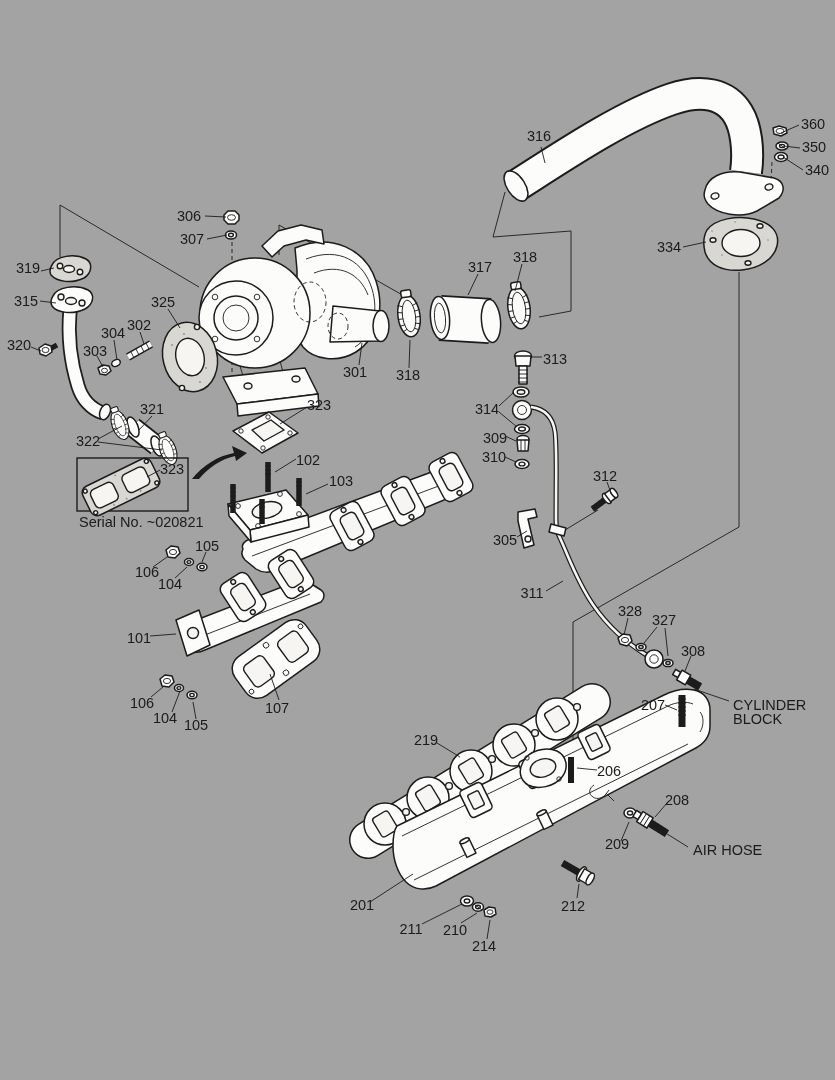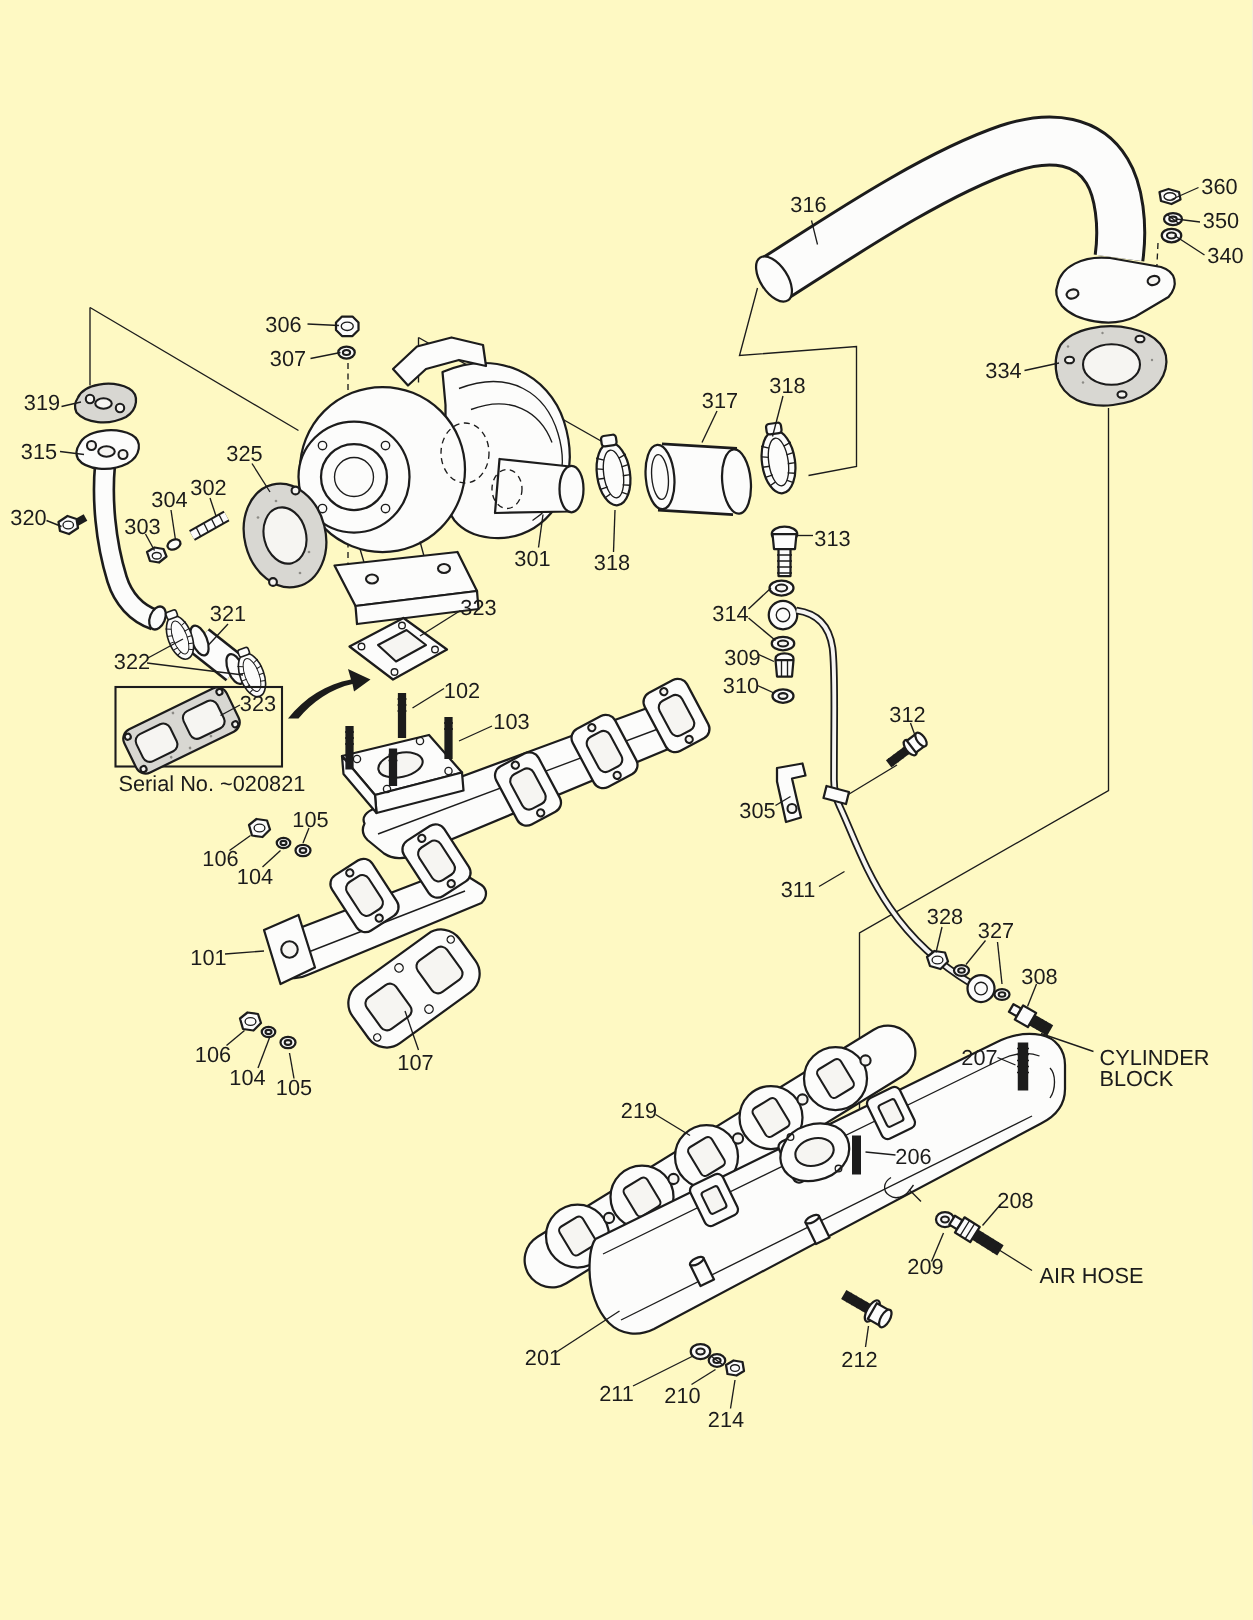--- a/index.html
+++ b/index.html
@@ -1,16 +1,16 @@
 <!DOCTYPE html>
 <html><head>
 <meta charset="utf-8">
 <style>
   html,body{margin:0;padding:0;background:#e9e9e9;}
-  .stage{position:relative;width:835px;height:1080px;margin:0 auto;background:#fef9c3;overflow:hidden;}
+  .stage{position:relative;width:835px;height:1080px;margin:0 auto;background:#a3a3a3;overflow:hidden;}
   svg{position:absolute;inset:0;display:block;}
   svg text{font-family:"Liberation Sans","DejaVu Sans",sans-serif;fill:#1b1b1b;}
   .lbl{font-size:14.5px;}
   .w{fill:#fcfcfb;stroke:#1c1c1c;stroke-width:1.5;stroke-linejoin:round;}
   .gk{fill:#d8d7d2;stroke:#1c1c1c;stroke-width:1.5;stroke-linejoin:round;}
   .bgf{fill:#f6f5f2;stroke:#1c1c1c;stroke-width:1.4;stroke-linejoin:round;}
   .thin{fill:none;stroke:#1c1c1c;stroke-width:0.9;}
   .leader{stroke:#1c1c1c;stroke-width:0.9;}
   .dash{stroke-dasharray:4 3;}
   .ink{fill:#1b1b1b;stroke:none;}

